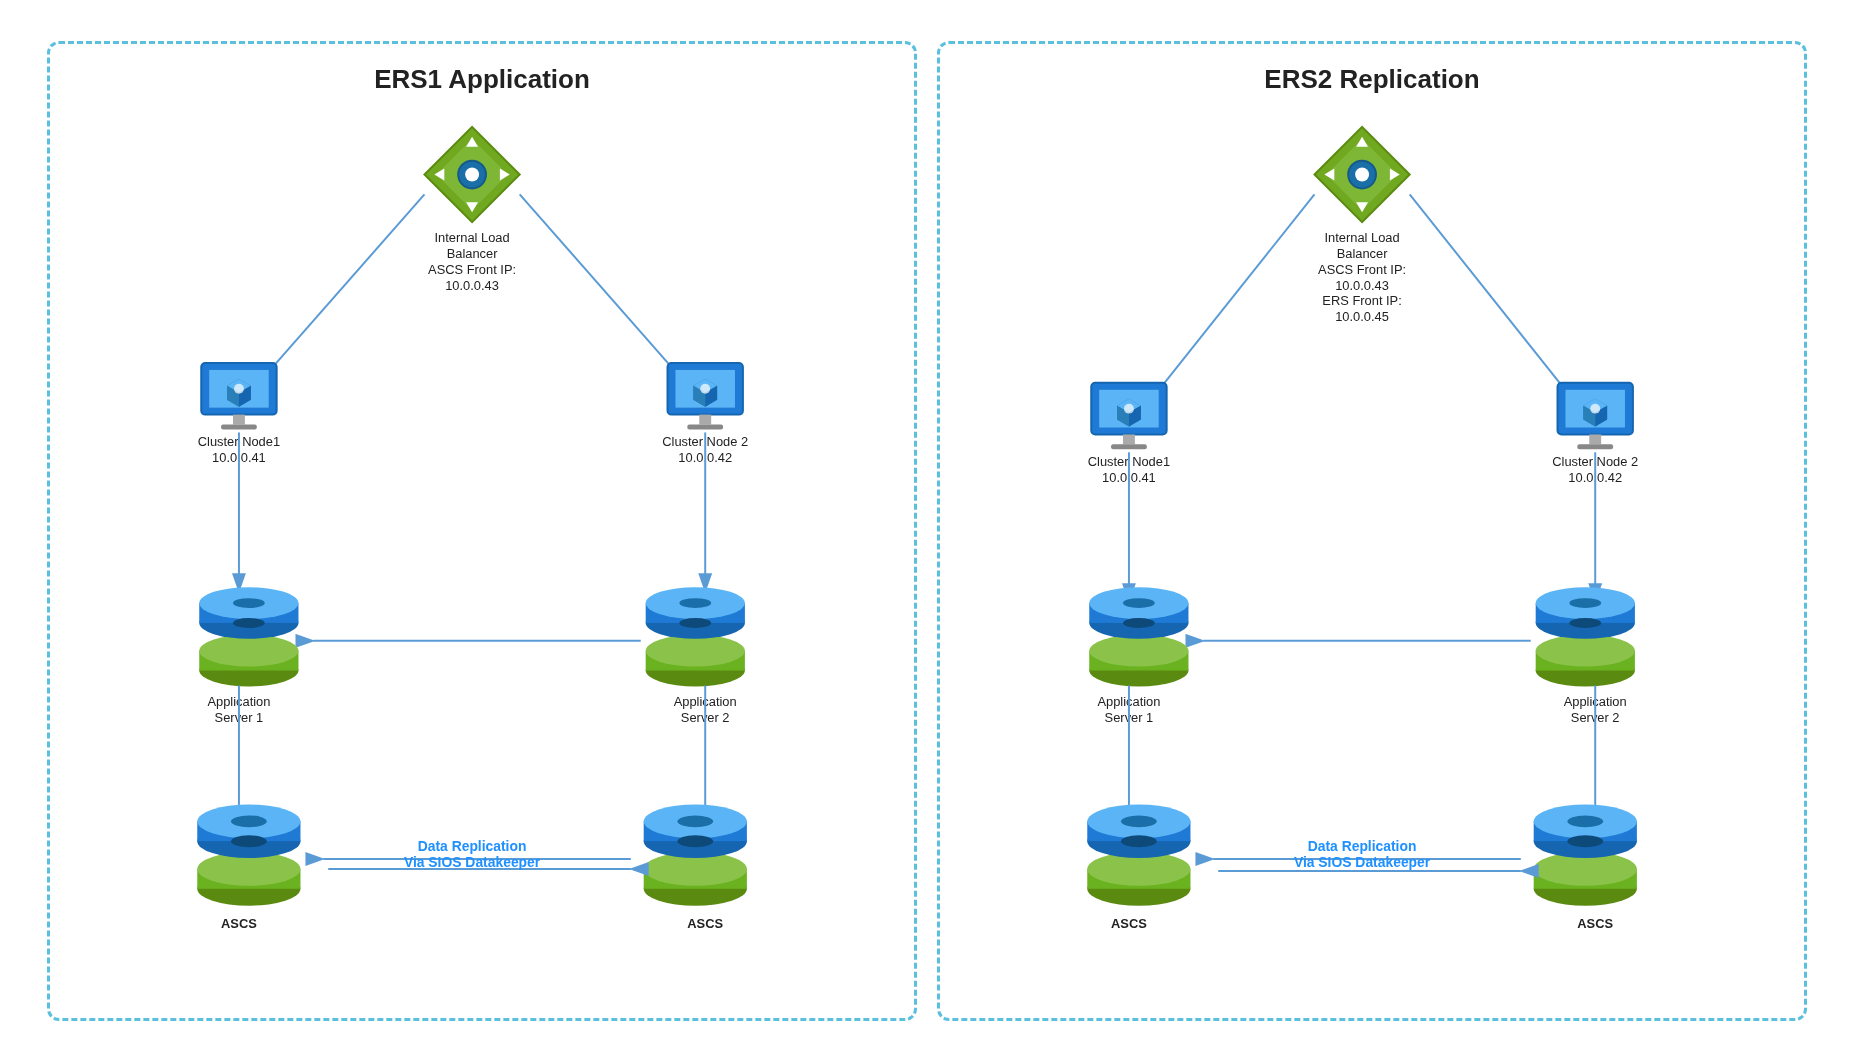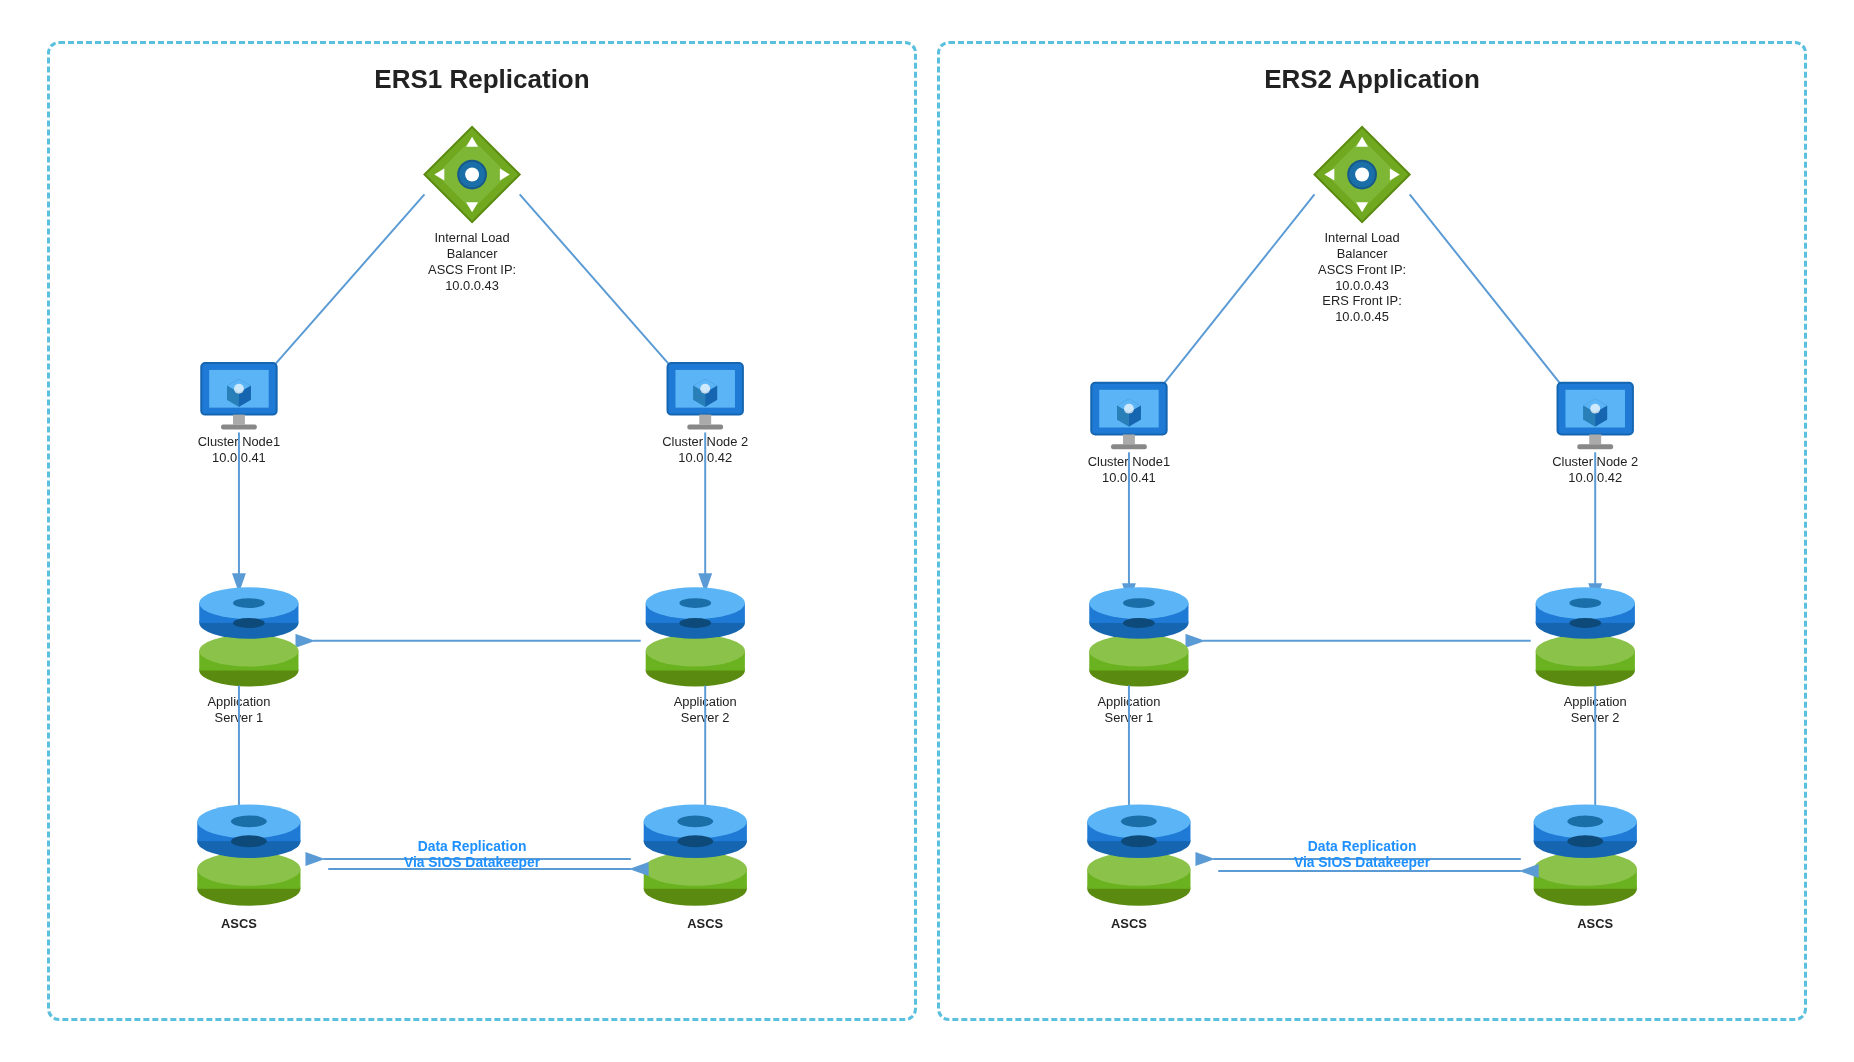--- a/index.html
+++ b/index.html
@@ -69,21 +69,21 @@
     .arrow-blue {
       fill: #5b9bd5;
     }
   </style>
 </head>
 <body>
 
 <div class="page-container">
 
   <div class="arch-box">
-    <div class="arch-title">ERS1 Replication</div>
+    <div class="arch-title">ERS1 Application</div>
     <svg class="diagram-svg" viewBox="0 0 800 880">
       <defs>
         <marker id="arrowhead1" markerWidth="10" markerHeight="7" refX="9" refY="3.5" orient="auto">
           <polygon points="0 0, 10 3.5, 0 7" class="arrow-blue"></polygon>
         </marker>
         <marker id="arrowhead1b" markerWidth="10" markerHeight="7" refX="1" refY="3.5" orient="auto">
           <polygon points="10 0, 0 3.5, 10 7" class="arrow-blue"></polygon>
         </marker>
         <marker id="arrowhead1c" markerWidth="10" markerHeight="7" refX="9" refY="3.5" orient="auto">
           <polygon points="0 0, 10 3.5, 0 7" class="arrow-blue"></polygon>
@@ -225,21 +225,21 @@
       <line x1="550" y1="750" x2="240" y2="750" class="line-blue" marker-end="url(#arrowhead1b)"></line>
 
       <line x1="245" y1="760" x2="550" y2="760" class="line-blue" marker-end="url(#arrowhead1g)"></line>
 
       <text x="390" y="742" class="data-rep-label">Data Replication</text>
       <text x="390" y="758" class="data-rep-label">Via SIOS Datakeeper</text>
     </svg>
   </div>
 
   <div class="arch-box">
-    <div class="arch-title">ERS2 Application</div>
+    <div class="arch-title">ERS2 Replication</div>
     <svg class="diagram-svg" viewBox="0 0 800 880">
       <defs>
         <marker id="arrowhead2a" markerWidth="10" markerHeight="7" refX="9" refY="3.5" orient="auto">
           <polygon points="0 0, 10 3.5, 0 7" fill="#5b9bd5"></polygon>
         </marker>
         <marker id="arrowhead2b" markerWidth="10" markerHeight="7" refX="1" refY="3.5" orient="auto">
           <polygon points="10 0, 0 3.5, 10 7" fill="#5b9bd5"></polygon>
         </marker>
         <marker id="arrowhead2c" markerWidth="10" markerHeight="7" refX="9" refY="3.5" orient="auto">
           <polygon points="0 0, 10 3.5, 0 7" fill="#5b9bd5"></polygon>

